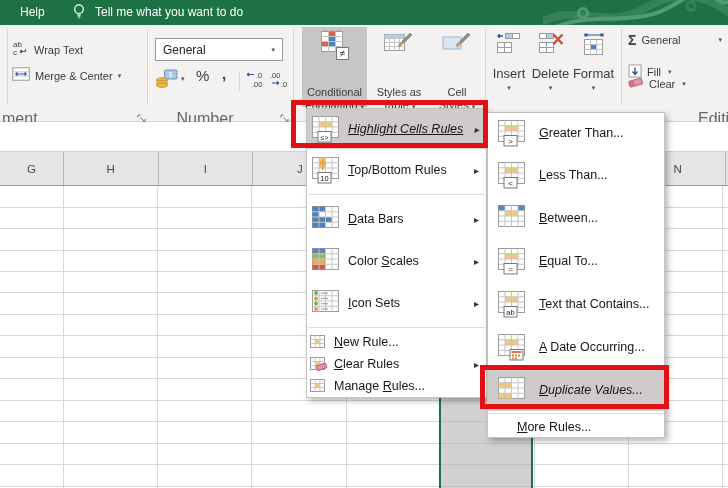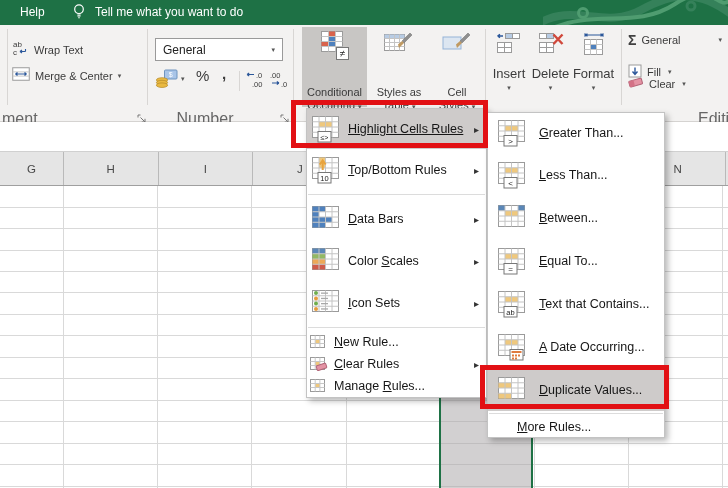--- a/index.html
+++ b/index.html
@@ -52,21 +52,21 @@
   
   .menu{position:absolute;background:#fff;border:1px solid #c3c3c3;box-shadow:3px 3px 6px rgba(0,0,0,.28);z-index:5;box-sizing:border-box;}
   .cf-menu{left:306px;top:108px;width:181px;height:290px;}
   .sub-menu{left:487px;top:112px;width:178px;height:326px;}
   .menu-item{display:flex;align-items:center;position:relative;cursor:default;}
   .menu-item.large{height:42px;}
   .cf-menu .menu-item.large:first-child{height:40px;}
   .sub-menu .menu-item.large:first-child{height:40px;}
   .sub-menu .menu-item.large{height:43px;}
   .menu-item.small{height:22px;}
-  .menu-item.hl{background:#cecbca;}
+  .menu-item.hl{background:#cecbca;font-style:italic;}
   .mi-label{font-size:12.5px;color:#161616;margin-left:3px;white-space:nowrap;}
   .mi-arrow{position:absolute;right:7px;font-size:10px;color:#333;}
   .cf-menu .mi-icon{width:38px;display:flex;justify-content:center;align-items:center;flex:none;}
   .cf-menu .menu-item.small .mi-icon{width:24px;}
   .sub-menu .mi-icon{width:48px;display:flex;justify-content:center;align-items:center;flex:none;}
   .sub-menu .menu-item.small .mi-icon{width:26px;}
   .menu-sep{height:1px;background:#dcdcdc;margin:3px 1px;}
   .sub-menu .menu-sep{margin:2px 1px;}
 
   
@@ -176,21 +176,21 @@
               <line x1="16.5" y1="1.5" x2="16.5" y2="21.5"></line>
               <line x1="2.5" y1="6.5" x2="23.5" y2="6.5"></line>
               <line x1="2.5" y1="11.5" x2="23.5" y2="11.5"></line>
               <line x1="2.5" y1="16.5" x2="23.5" y2="16.5"></line>
             </g>
             <rect x="17.5" y="17.5" width="12" height="12" fill="#fff" stroke="#777"></rect>
             <text x="23.5" y="27" font-size="10" text-anchor="middle" fill="#222">≠</text>
           </svg></span>
       <span class="cap">
         <span>Conditional</span><br>
-        <span>Occurring</span>&nbsp;<span class="dd">▾</span>
+        <span>Formatting</span>&nbsp;<span class="dd">▾</span>
       </span>
     </div>
     <div class="bigbtn" style="left:369px;width:60px">
       <span id="icon-fat-btn"><svg width="32" height="32" viewBox="0 0 32 32">
             <rect x="1.5" y="4.5" width="20" height="16" fill="#fff" stroke="#9b9b9b"></rect>
             <rect x="1.5" y="4.5" width="20" height="4" fill="#b8cce4"></rect>
             <g stroke="#c4c4c4">
               <line x1="6.5" y1="4.5" x2="6.5" y2="20.5"></line>
               <line x1="11.5" y1="4.5" x2="11.5" y2="20.5"></line>
               <line x1="16.5" y1="4.5" x2="16.5" y2="20.5"></line>

